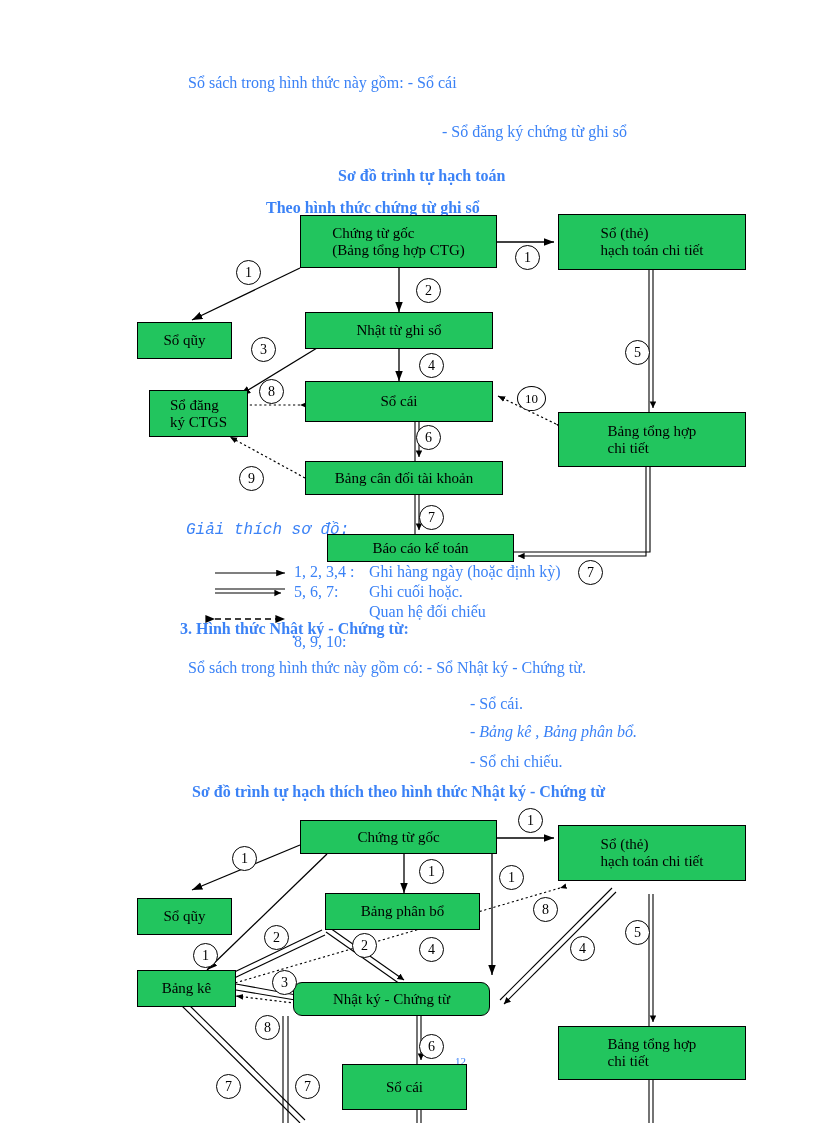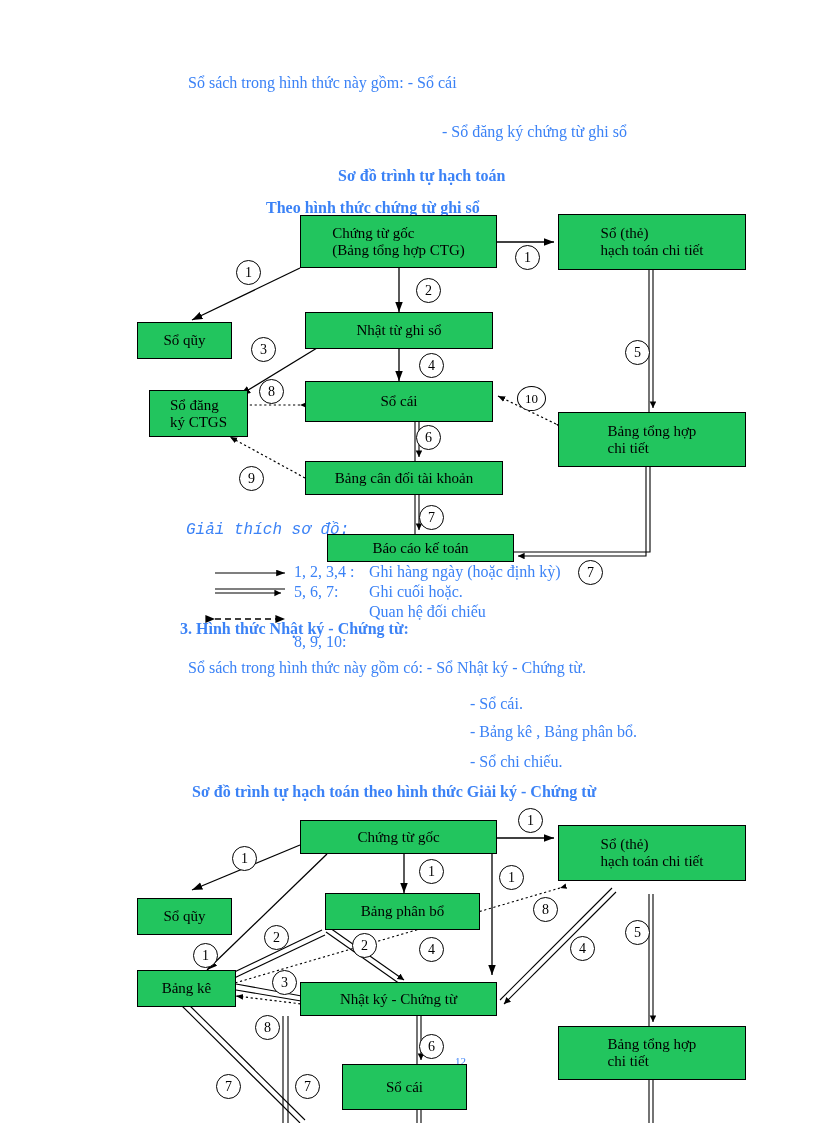--- a/index.html
+++ b/index.html
@@ -244,24 +244,24 @@
   <div class="txt" style="left:294px; top:583px;">5, 6, 7:</div>
   <div class="txt" style="left:369px; top:583px;">Ghi cuối hoặc.</div>
 
   <div class="txt" style="left:294px; top:633px;">8, 9, 10:</div>
   <div class="txt" style="left:369px; top:603px;">Quan hệ đối chiếu</div>
 
   <div class="txt bold" style="left:180px; top:620px;">3. Hình thức Nhật ký - Chứng từ:</div>
 
   <div class="txt" style="left:188px; top:659px;">Sổ sách trong hình thức này gồm có: - Sổ Nhật ký - Chứng từ.</div>
   <div class="txt" style="left:470px; top:695px;text-align:right;">- Sổ cái.</div>
-  <div class="txt" style="left:470px; top:723px;">- Bảng kê , Bảng phân bổ.</div>
+  <div class="txt" style="left:470px; top:723px;font-style:italic;">- Bảng kê , Bảng phân bổ.</div>
   <div class="txt" style="left:470px; top:753px;">- Sổ chi chiếu.</div>
 
-  <div class="txt bold" style="left:192px; top:783px;">Sơ đồ trình tự hạch toán theo hình thức Giải ký - Chứng từ</div>
+  <div class="txt bold" style="left:192px; top:783px;">Sơ đồ trình tự hạch thích theo hình thức Nhật ký - Chứng từ</div>
 
   <div class="box" style="left:300px; top:820px; width:197px; height:34px;">
     <span>Chứng từ gốc</span>
   </div>
 
   <div class="box" style="left:558px; top:825px; width:188px; height:56px;">
     <div>
       <span>Sổ (thẻ)</span>
       <span>hạch toán chi tiết</span>
     </div>
@@ -272,21 +272,21 @@
   </div>
 
   <div class="box" style="left:325px; top:893px; width:155px; height:37px;">
     <span>Bảng phân bổ</span>
   </div>
 
   <div class="box" style="left:137px; top:970px; width:99px; height:37px;">
     <span>Bảng kê</span>
   </div>
 
-  <div class="box" style="left:300px; top:982px; width:197px; height:34px;">
+  <div class="box" style="left:293px; top:982px; width:197px; height:34px;border-radius:9px;">
     <span>Nhật ký - Chứng từ</span>
   </div>
 
   <div class="box" style="left:558px; top:1026px; width:188px; height:54px;">
     <div>
       <span>Bảng tổng hợp</span>
       <span>chi tiết</span>
     </div>
   </div>
 

